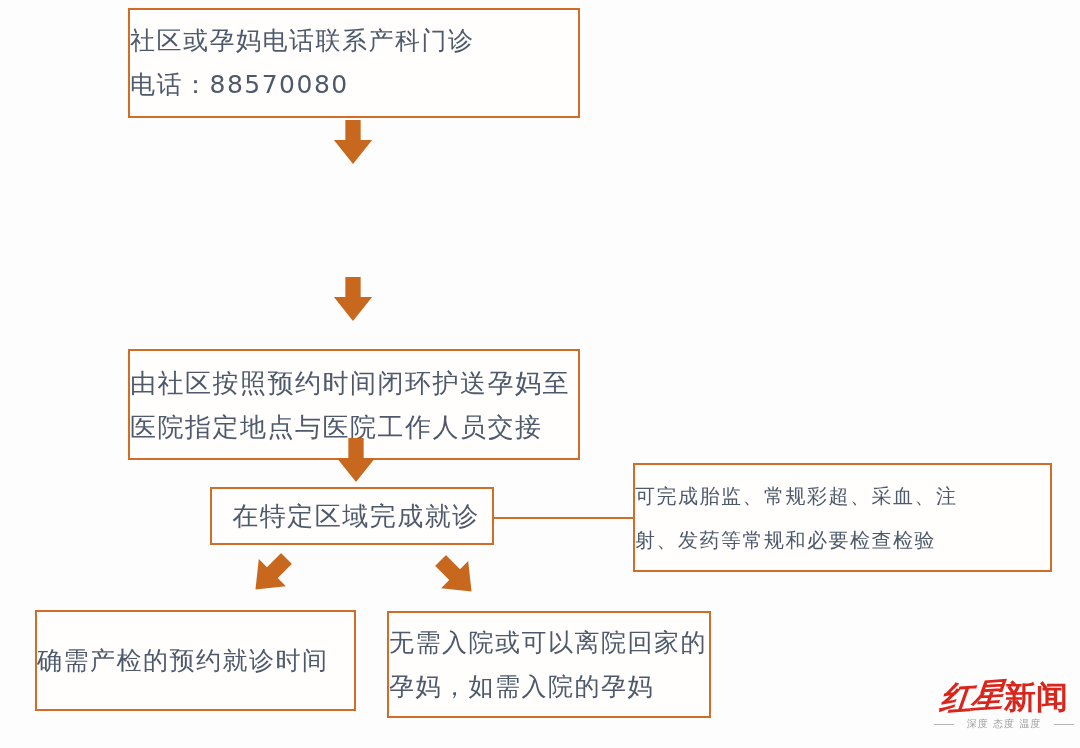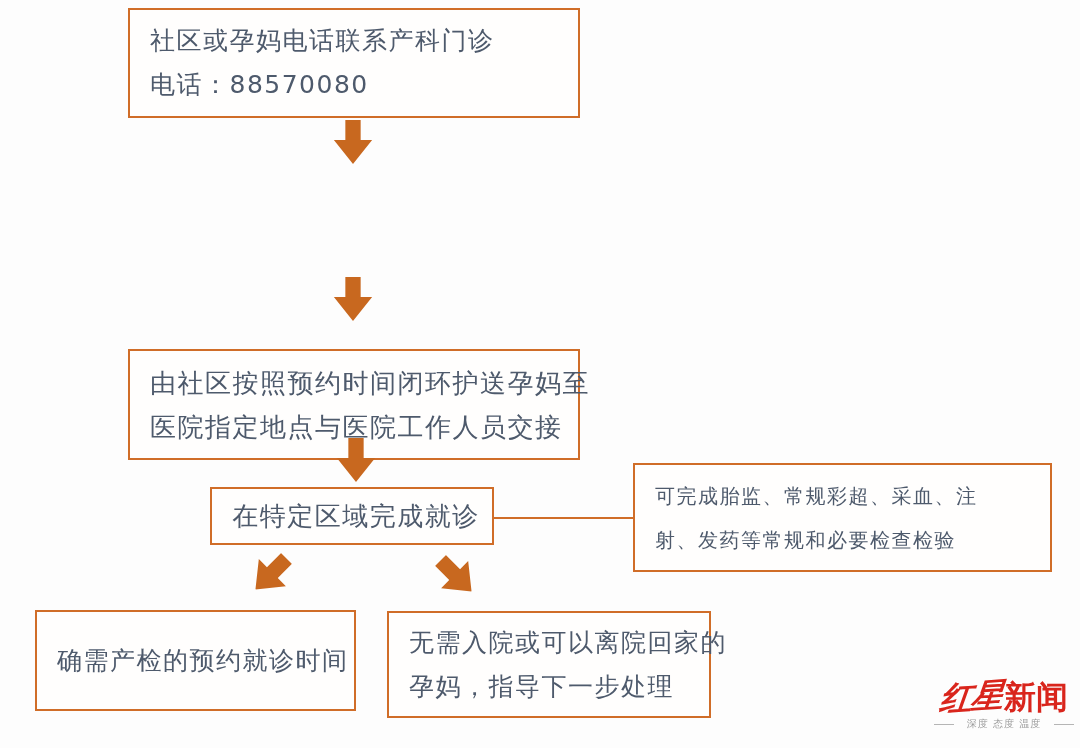--- a/index.html
+++ b/index.html
@@ -21,21 +21,20 @@
     box-sizing: border-box;
     border: 2px solid #d06d28;
     background: #fffefd;
     color: #4e5a6c;
     font-size: 25px;
     letter-spacing: 1.5px;
     line-height: 44px;
     display: flex;
     flex-direction: column;
     justify-content: center;
-    padding-left: 20px;
   }
   .fbox .bline { white-space: nowrap; }
   #box-contact  { left: 128px; top:   8px; width: 452px; height: 110px; }
   #box-assess   { left: 128px; top: 166px; width: 452px; height: 111px; }
   #box-escort   { left: 128px; top: 319px; width: 452px; height: 111px; font-size: 26px; margin-top: 30px; }
   #box-visit    { left: 210px; top: 487px; width: 284px; height:  58px;
                   padding-left: 8px; align-items: center; line-height: 54px; font-size: 26px; }
   #box-services { left: 633px; top: 463px; width: 419px; height: 109px; font-size: 20px; }
   #box-admit    { left:  35px; top: 610px; width: 321px; height: 101px; }
   #box-return   { left: 387px; top: 611px; width: 324px; height: 107px; }
@@ -163,21 +162,21 @@
       <polygon points="12,0 28,0 28,21 40,21 20,46 0,21 12,21" fill="currentColor"></polygon>
     </svg>
   </div>
 
   <div class="fbox" id="box-admit">
     <div class="bline">确需产检的预约就诊时间</div>
   </div>
 
   <div class="fbox" id="box-return">
     <div class="bline">无需入院或可以离院回家的</div>
-    <div class="bline">孕妈，指导下一步处理</div>
+    <div class="bline">孕妈，如需入院的孕妈</div>
   </div>
 
   <div class="logo">
     <div class="logo-brand">
       <span class="brand-script">红星</span>
       <span class="brand-block">新闻</span>
     </div>
     <div class="logo-tagline">
       <span class="dash"></span>
       <span>深度 态度 温度</span>

